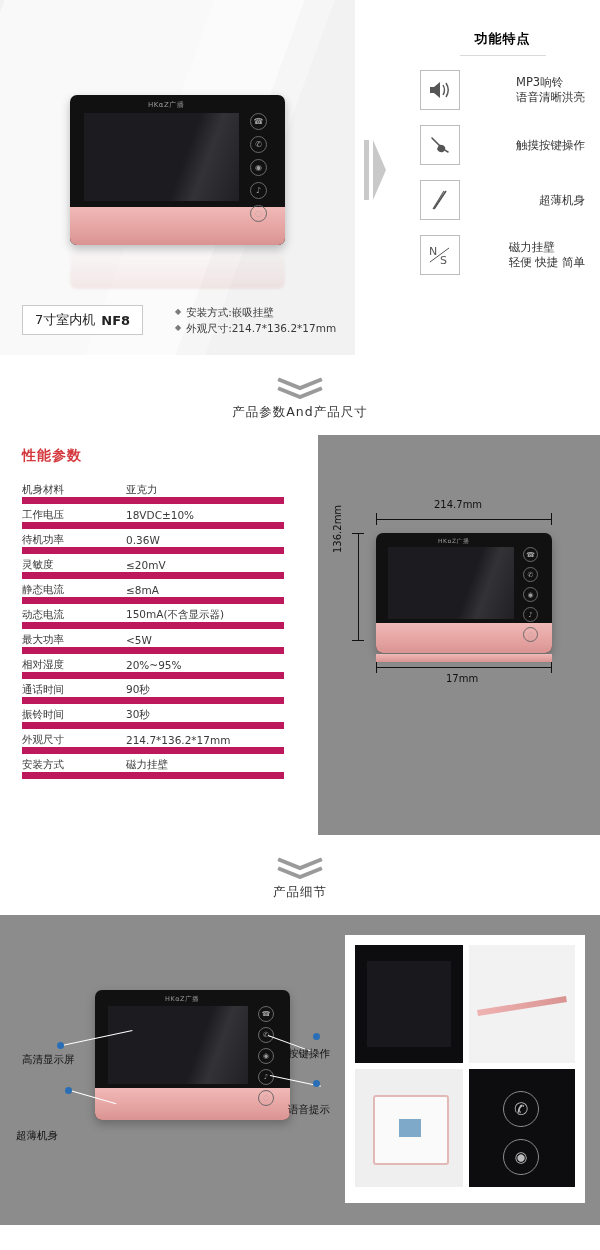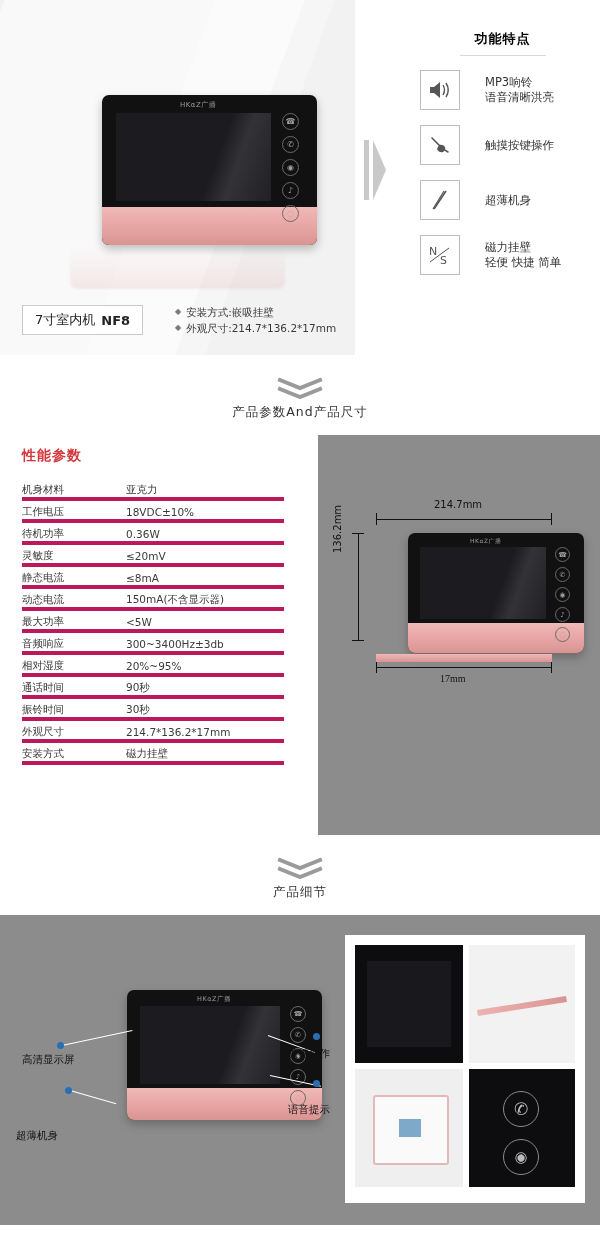--- a/index.html
+++ b/index.html
@@ -5,21 +5,21 @@
   html,body{margin:0;padding:0;}
   body{width:600px;height:1250px;background:#ffffff;font-family:"DejaVu Sans","Liberation Sans",sans-serif;color:#333;overflow:hidden;position:relative;}
 
   
   .hero{position:relative;width:600px;height:355px;background:#ffffff;overflow:hidden;}
   .hero-left{position:absolute;left:0;top:0;width:355px;height:355px;background:#f2f2f2;overflow:hidden;}
   .hero-diag{position:absolute;left:-60px;top:0;width:300px;height:355px;background:#ffffff;transform:skewX(-20deg);opacity:.55;}
   .hero-diag2{position:absolute;left:150px;top:0;width:120px;height:355px;background:#ffffff;transform:skewX(-20deg);opacity:.35;}
 
   
-  .device{position:absolute;margin-left:32px;}
+  .device{position:absolute;}
   .dev-body{position:absolute;left:0;top:0;border-radius:7px;background:#111;box-shadow:0 4px 10px rgba(0,0,0,.25);}
   .dev-screen{position:absolute;background:#1c1c20;}
   .dev-screen .glare{position:absolute;right:0;top:0;width:55%;height:100%;background:linear-gradient(110deg,rgba(255,255,255,0) 40%,rgba(255,255,255,.10) 60%,rgba(255,255,255,.02) 100%);}
   .dev-base{position:absolute;left:0;border-radius:0 0 7px 7px;background:linear-gradient(180deg,#f0b9b7 0%,#e8a8a6 45%,#d99492 100%);}
   .dev-brand{position:absolute;color:#9a9a9a;letter-spacing:.5px;}
   .dev-keys{position:absolute;display:flex;flex-direction:column;align-items:center;}
   .dev-key{border:1px solid #6a6a6a;border-radius:50%;color:#9f9f9f;display:flex;align-items:center;justify-content:center;}
   .reflection{position:absolute;opacity:.18;filter:blur(1px);transform:scaleY(-1);}
 
   
@@ -30,35 +30,35 @@
   .hero-bullets div{display:flex;align-items:flex-start;gap:5px;}
   .dia{color:#7a7a7a;font-size:8px;line-height:16px;}
 
   
   .big-arrow{position:absolute;left:364px;top:140px;width:28px;height:60px;}
 
   
   .features{position:absolute;left:420px;top:30px;width:165px;}
   .feat-title{color:#000000;font-size:13px;font-weight:bold;text-align:center;letter-spacing:1px;}
   .feat-underline{width:86px;height:1px;background:#d9d9d9;margin:7px auto 14px auto;}
-  .feat-row{display:flex;align-items:center;gap:25px;margin-bottom:15px;}
+  .feat-row{display:flex;align-items:center;gap:25px;margin-bottom:15px;justify-content:space-between;}
   .feat-ico{width:38px;height:38px;border:1px solid #bdbdbd;display:flex;align-items:center;justify-content:center;flex:0 0 38px;background:#fff;}
   .feat-txt{font-size:11.5px;color:#333;line-height:15px;}
 
   
   .divider{width:600px;text-align:center;}
   .chev{display:block;margin:0 auto;}
   .div-title{font-size:12.5px;color:#333;margin-top:5px;letter-spacing:1px;}
 
   
   .spec-wrap{position:relative;width:480px;height:400px;}
   .spec-left{position:absolute;left:0;top:0;width:318px;height:400px;background:#fff;}
   .spec-title{position:absolute;left:22px;top:12px;color:#d4383d;font-size:14px;font-weight:bold;letter-spacing:1px;}
   table.spec{position:absolute;left:22px;top:44px;width:262px;border-collapse:collapse;font-size:10.5px;color:#3a3a3a;}
-  table.spec td{padding:4px 0 0 0;border-bottom:4px solid #be185d;}
+  table.spec td{padding:4px 0 0 0;border-bottom:7px solid #be185d;}
   table.spec td.k{width:104px;color:#3a3a3a;}
   table.spec td.v{color:#3a3a3a;}
   .spec-right{position:absolute;left:318px;top:0;width:282px;height:400px;background:#8c8c8c;overflow:hidden;}
   .dim-line{position:absolute;background:#111;}
   .dim-txt{position:absolute;font-size:10px;color:#111;}
 
   
   .detail-wrap{position:relative;width:600px;height:310px;background:#8c8c8c;overflow:hidden;}
   .callout{position:absolute;font-size:10.5px;color:#111;}
   .dot{position:absolute;width:7px;height:7px;border-radius:50%;background:#2a6fb5;}
@@ -206,24 +206,20 @@
             <td class="k">静态电流</td>
             <td class="v">≤8mA</td>
           </tr>
       <tr>
             <td class="k">动态电流</td>
             <td class="v">150mA(不含显示器)</td>
           </tr>
       <tr>
             <td class="k">最大功率</td>
             <td class="v">&lt;5W</td>
-          </tr>
-      <tr>
-            <td class="k">音频响应</td>
-            <td class="v">300~3400Hz±3db</td>
           </tr>
       <tr>
             <td class="k">相对湿度</td>
             <td class="v">20%~95%</td>
           </tr>
       <tr>
             <td class="k">通话时间</td>
             <td class="v">90秒</td>
           </tr>
       <tr>
@@ -266,21 +262,21 @@
         <div class="dev-key" style="width:13px;height:13px;font-size:7px;">✆</div>
         <div class="dev-key" style="width:13px;height:13px;font-size:7px;">◉</div>
         <div class="dev-key" style="width:13px;height:13px;font-size:7px;">♪</div>
         <div class="dev-key" style="width:13px;height:13px;font-size:7px;">◌</div>
       </div>
     </div>
 
     <div class="dim-line" style="left:58px;top:232px;width:176px;height:1px;"></div>
     <div class="dim-line" style="left:58px;top:226px;width:1px;height:12px;"></div>
     <div class="dim-line" style="left:233px;top:226px;width:1px;height:12px;"></div>
-    <div class="dim-txt" style="left:122px;top:238px;font-family:Liberation Serif, serif;">17mm</div>
+    <div class="dim-txt" style="left:128px;top:238px;">17mm</div>
     <div style="position:absolute;left:58px;top:219px;width:176px;height:8px;background:linear-gradient(180deg,#f0b9b7,#d99492);"></div>
   </div>
 </div>
 
 <div class="divider" style="padding:22px 0 14px 0;">
   <svg class="chev" width="46" height="22" viewBox="0 0 46 22">
     <path d="M3 3 L23 11 L43 3" stroke="#9a9a9a" stroke-width="4" fill="none" stroke-linecap="square"></path>
     <path d="M3 12 L23 20 L43 12" stroke="#9a9a9a" stroke-width="4" fill="none" stroke-linecap="square"></path>
   </svg>
   <div class="div-title">产品细节</div>

